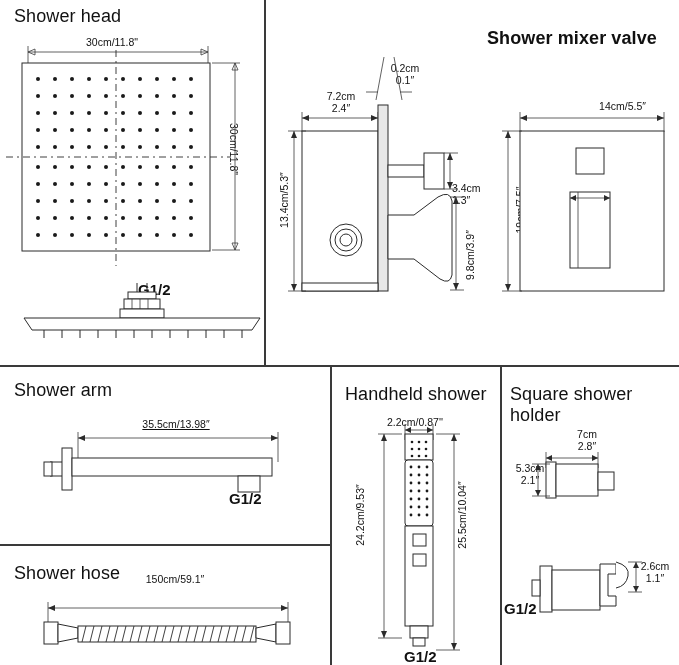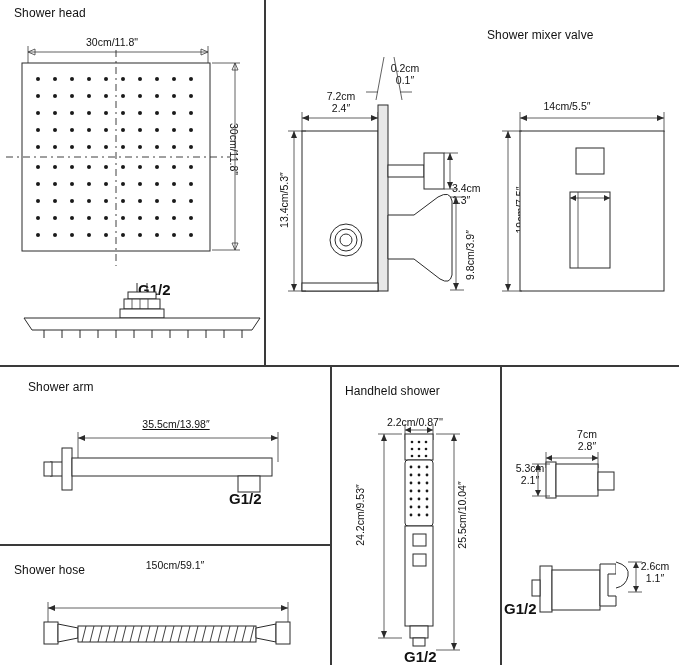--- a/index.html
+++ b/index.html
@@ -6,21 +6,21 @@
   body{
     width:679px;height:665px;
     background:#ffffff;
     font-family:"Liberation Sans", sans-serif;
     color:#1a1a1a;
     position:relative;
     overflow:hidden;
   }
   .canvas{position:absolute;left:0;top:0;width:679px;height:665px;}
   .abs{position:absolute;}
-  .title{font-size:12px;color:#111;letter-spacing:0.1px;}
+  .title{font-size:18px;color:#111;letter-spacing:0.1px;}
   .dim{font-size:10.5px;color:#111;line-height:1.15;text-align:center;white-space:pre;}
   .dim.small{font-size:10px;}
   .lbl{font-size:15px;color:#111;font-weight:bold;}
   .vert{transform-origin:50% 50%;}
   svg{display:block;}
   .ln{stroke:#2b2b2b;stroke-width:1;fill:none;}
   .thin{stroke:#3a3a3a;stroke-width:0.8;fill:none;}
   .dash{stroke:#2b2b2b;stroke-width:0.9;fill:none;stroke-dasharray:7 4 2 4;}
   .fillgray{fill:#e8e8e8;stroke:#2b2b2b;stroke-width:1;}
   .fillwhite{fill:#ffffff;stroke:#2b2b2b;stroke-width:1;}
@@ -213,38 +213,38 @@
       <line x1="134" y1="330" x2="134" y2="338"></line>
       <line x1="152" y1="330" x2="152" y2="338"></line>
       <line x1="170" y1="330" x2="170" y2="338"></line>
       <line x1="188" y1="330" x2="188" y2="338"></line>
       <line x1="206" y1="330" x2="206" y2="338"></line>
       <line x1="224" y1="330" x2="224" y2="338"></line>
       <line x1="242" y1="330" x2="242" y2="338"></line>
     </g>
   </svg>
 
-  <div class="abs title" style="left:487px;top:28px;">Shower mixer valve</div>
+  <div class="abs title" style="left:487px;top:28px;font-weight:bold;">Shower mixer valve</div>
 
   <div class="abs dim" style="left:370px;top:62px;width:70px;">0.2cm
 0.1″</div>
   <div class="abs dim" style="left:306px;top:90px;width:70px;">7.2cm
 2.4″</div>
   <div class="abs dim" style="left:452px;top:152px;width:60px;text-align:left;margin-top:30px;">3.4cm
 1.3″</div>
 
   <div class="abs" style="left:274px;top:185px;width:120px;height:30px;">
     <div class="dim vert" style="position:absolute;left:-38px;top:9px;width:96px;transform:rotate(-90deg);">13.4cm/5.3″</div>
   </div>
 
   <div class="abs" style="left:455px;top:240px;width:110px;height:30px;">
     <div class="dim vert" style="position:absolute;left:-33px;top:9px;width:96px;transform:rotate(-90deg);">9.8cm/3.9″</div>
   </div>
 
-  <div class="abs dim" style="left:512px;top:100px;width:110px;">14cm/5.5″</div>
+  <div class="abs dim" style="left:536px;top:100px;width:110px;text-align:right;">14cm/5.5″</div>
 
   <div class="abs" style="left:500px;top:195px;width:40px;height:30px;">
     <div class="dim vert" style="position:absolute;left:-28px;top:9px;width:96px;transform:rotate(-90deg);">19cm/7.5″</div>
   </div>
 
   <div class="abs dim small" style="left:538px;top:179px;width:110px;">4.2cm/1.7″</div>
 
   <svg class="abs" style="left:266px;top:0px;" width="413" height="362" viewBox="0 0 413 362">
 
     <line class="thin" x1="118" y1="57" x2="110" y2="100"></line>
@@ -308,21 +308,21 @@
     <path d="M304 198 l6 -3 v6 z" fill="#2b2b2b"></path>
     <path d="M344 198 l-6 -3 v6 z" fill="#2b2b2b"></path>
 
     <line class="thin" x1="242" y1="131" x2="242" y2="291"></line>
     <path d="M242 131 l-3 7 h6 z" fill="#2b2b2b"></path>
     <path d="M242 291 l-3 -7 h6 z" fill="#2b2b2b"></path>
     <line class="thin" x1="236" y1="131" x2="256" y2="131"></line>
     <line class="thin" x1="236" y1="291" x2="256" y2="291"></line>
   </svg>
 
-  <div class="abs title" style="left:28px;top:380px;">Shower arm</div>
+  <div class="abs title" style="left:14px;top:380px;">Shower arm</div>
   <div class="abs dim" style="left:96px;top:418px;width:160px;text-decoration:underline;">35.5cm/13.98″</div>
   <div class="abs lbl" style="left:229px;top:490px;">G1/2</div>
 
   <svg class="abs" style="left:0px;top:366px;" width="330" height="178" viewBox="0 0 330 178">
 
     <line class="thin" x1="78" y1="72" x2="278" y2="72"></line>
     <path d="M78 72 l7 -3 v6 z" fill="#2b2b2b"></path>
     <path d="M278 72 l-7 -3 v6 z" fill="#2b2b2b"></path>
     <line class="thin" x1="78" y1="66" x2="78" y2="96"></line>
     <line class="thin" x1="278" y1="66" x2="278" y2="96"></line>
@@ -331,21 +331,21 @@
     <line class="ln" x1="50" y1="96" x2="62" y2="96"></line>
     <line class="ln" x1="50" y1="110" x2="62" y2="110"></line>
     <rect class="fillwhite" x="44" y="96" width="8" height="14"></rect>
 
     <rect class="fillwhite" x="72" y="92" width="200" height="18"></rect>
 
     <rect class="fillwhite" x="238" y="110" width="22" height="16"></rect>
   </svg>
 
   <div class="abs title" style="left:14px;top:563px;">Shower hose</div>
-  <div class="abs dim" style="left:110px;top:559px;width:130px;">150cm/59.1″</div>
+  <div class="abs dim" style="left:110px;top:573px;width:130px;">150cm/59.1″</div>
 
   <svg class="abs" style="left:0px;top:546px;" width="330" height="119" viewBox="0 0 330 119">
     <line class="thin" x1="48" y1="62" x2="288" y2="62"></line>
     <path d="M48 62 l7 -3 v6 z" fill="#2b2b2b"></path>
     <path d="M288 62 l-7 -3 v6 z" fill="#2b2b2b"></path>
     <line class="thin" x1="48" y1="56" x2="48" y2="80"></line>
     <line class="thin" x1="288" y1="56" x2="288" y2="80"></line>
 
     <rect class="fillwhite" x="44" y="76" width="14" height="22"></rect>
 
@@ -455,20 +455,21 @@
     <line class="thin" x1="46" y1="68" x2="70" y2="68"></line>
     <line class="thin" x1="46" y1="272" x2="70" y2="272"></line>
 
     <line class="thin" x1="122" y1="68" x2="122" y2="284"></line>
     <path d="M122 68 l-3 7 h6 z" fill="#2b2b2b"></path>
     <path d="M122 284 l-3 -7 h6 z" fill="#2b2b2b"></path>
     <line class="thin" x1="104" y1="68" x2="128" y2="68"></line>
     <line class="thin" x1="104" y1="284" x2="128" y2="284"></line>
   </svg>
 
+  <div class="abs title" style="left:510px;top:384px;">Square shower holder</div>
 
   <div class="abs dim" style="left:552px;top:428px;width:70px;">7cm
 2.8″</div>
   <div class="abs dim" style="left:505px;top:462px;width:50px;">5.3cm
 2.1″</div>
   <div class="abs dim" style="left:632px;top:560px;width:46px;text-align:center;">2.6cm
 1.1″</div>
   <div class="abs lbl" style="left:504px;top:600px;">G1/2</div>
 
   <svg class="abs" style="left:502px;top:366px;" width="177" height="299" viewBox="0 0 177 299">

